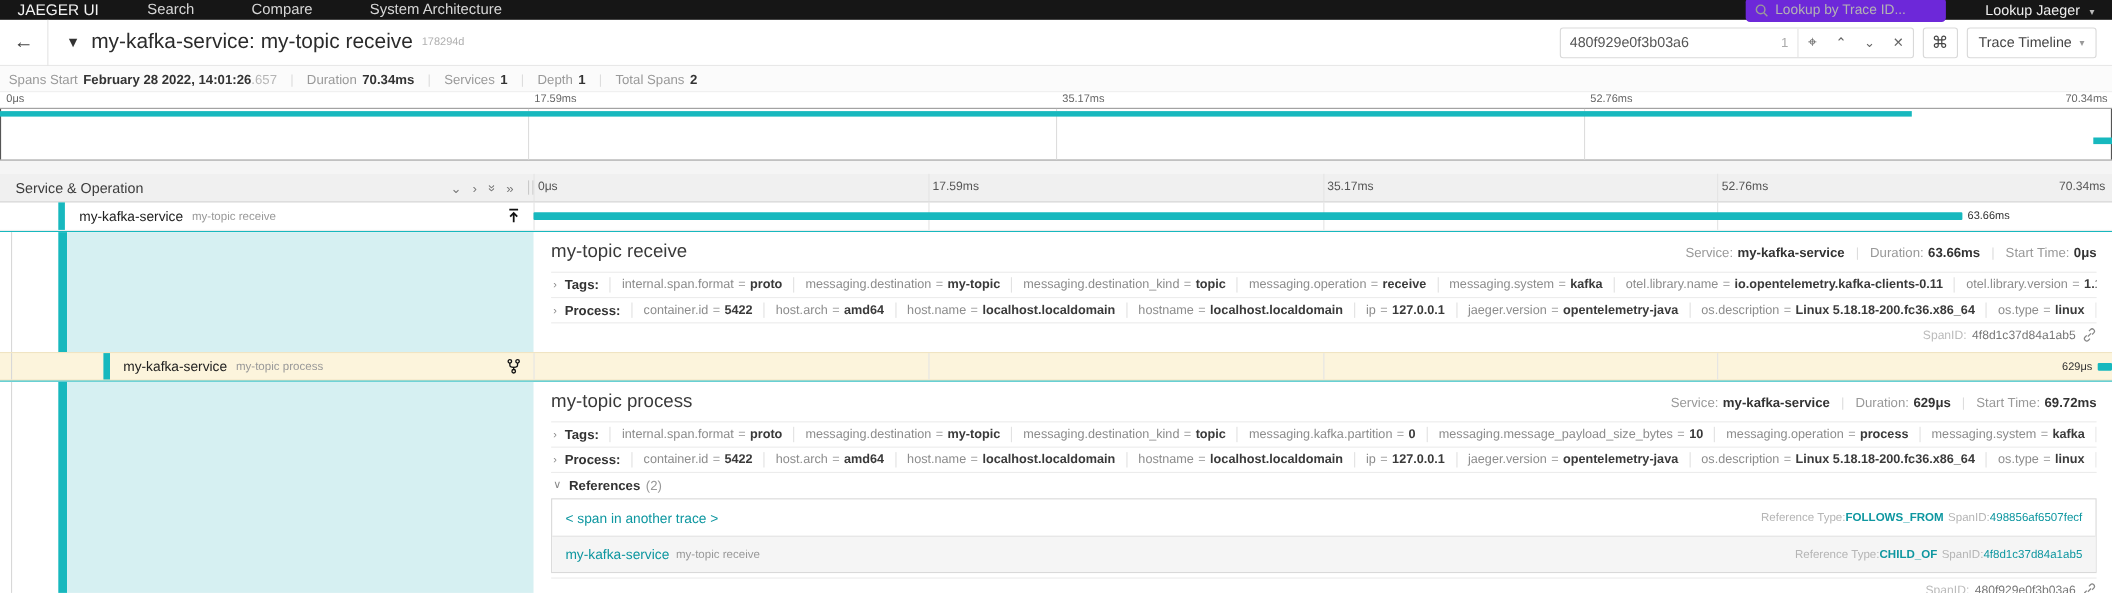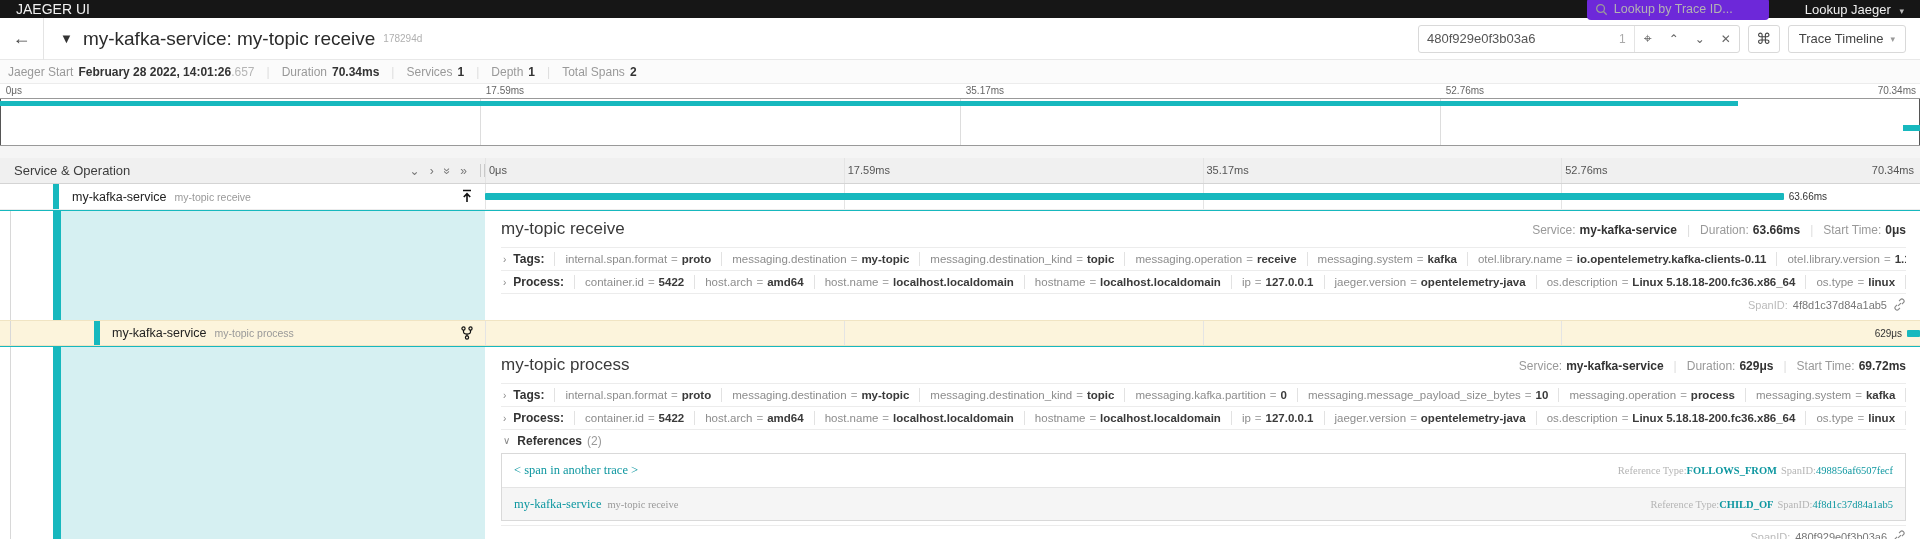--- a/index.html
+++ b/index.html
@@ -109,35 +109,36 @@
   .spanid-row { display:flex; justify-content:flex-end; align-items:center; height:22px;
     font-size:11px; border-top:1px solid #ececec; }
   .spanid-row .lbl { color:#bbb; margin-right:5px; }
   .spanid-row .val { color:#777; margin-right:6px; }
 
   
   .refs-title { display:flex; align-items:center; height:22px; border-top:1px solid #ececec; font-size:12px; cursor:pointer; }
   .refs-title .chev { color:#888; font-size:10px; margin:0 7px 0 2px; }
   .refs-title b { color:#333; }
   .refs-title .cnt { color:#999; margin-left:5px; }
-  .refs-list { border:1px solid #d9d9d9; margin:2px 0 4px 0;font-family:Liberation Serif, serif; }
+  .refs-list { border:1px solid #d9d9d9; margin:2px 0 4px 0; }
   .ref-row { display:flex; align-items:center; height:33px; padding:0 12px; font-size:12.5px; }
   .ref-row + .ref-row { border-top:1px solid #e4e4e4; background:#f5f5f5; }
   .ref-link { color:#0e97a0; cursor:pointer; }
   .ref-op { color:#999; font-size:10.5px; margin-left:6px; }
   .ref-meta { margin-left:auto; font-size:10.5px; color:#b5b5b5; }
   .ref-meta .tv { color:#0e97a0; font-weight:bold; margin-right:4px; }
   .ref-meta .sv { color:#0e97a0; }
   svg.icon { display:block; }
 </style>
 </head>
 <body>
 
 <div class="nav">
   <span class="nav-brand">JAEGER UI</span>
+  <span id="nav-items"><span class="nav-item">Search</span><span class="nav-item">Compare</span><span class="nav-item">System Architecture</span></span>
   <span class="nav-spacer"></span>
   <div class="nav-search">
     <svg class="icon" width="13" height="13" viewBox="0 0 14 14">
         <circle cx="6" cy="6" r="4.2" fill="none" stroke="#9a9a9a" stroke-width="1.4"></circle>
         <line x1="9.2" y1="9.2" x2="12.6" y2="12.6" stroke="#9a9a9a" stroke-width="1.4"></line>
       </svg>
     <span class="ph">Lookup by Trace ID...</span>
   </div>
   <span class="nav-about">
     <span>Lookup Jaeger</span>
@@ -165,21 +166,21 @@
     <div class="view-btn">
       <span>Trace Timeline</span>
       <span class="chev">▾</span>
     </div>
   </div>
 </div>
 
 <div class="summary">
     <div id="sum-items" class="hstack">
       <span class="sum-item">
-        <span class="lbl">Jaeger Start</span>
+        <span class="lbl">Spans Start</span>
         <b>February 28 2022, 14:01:26</b>
         <span class="suffix">.657</span>
       </span>
       <span class="sum-item">
         <span class="lbl">Duration</span>
         <b>70.34ms</b>
       </span>
       <span class="sum-item">
         <span class="lbl">Services</span>
         <b>1</b>

